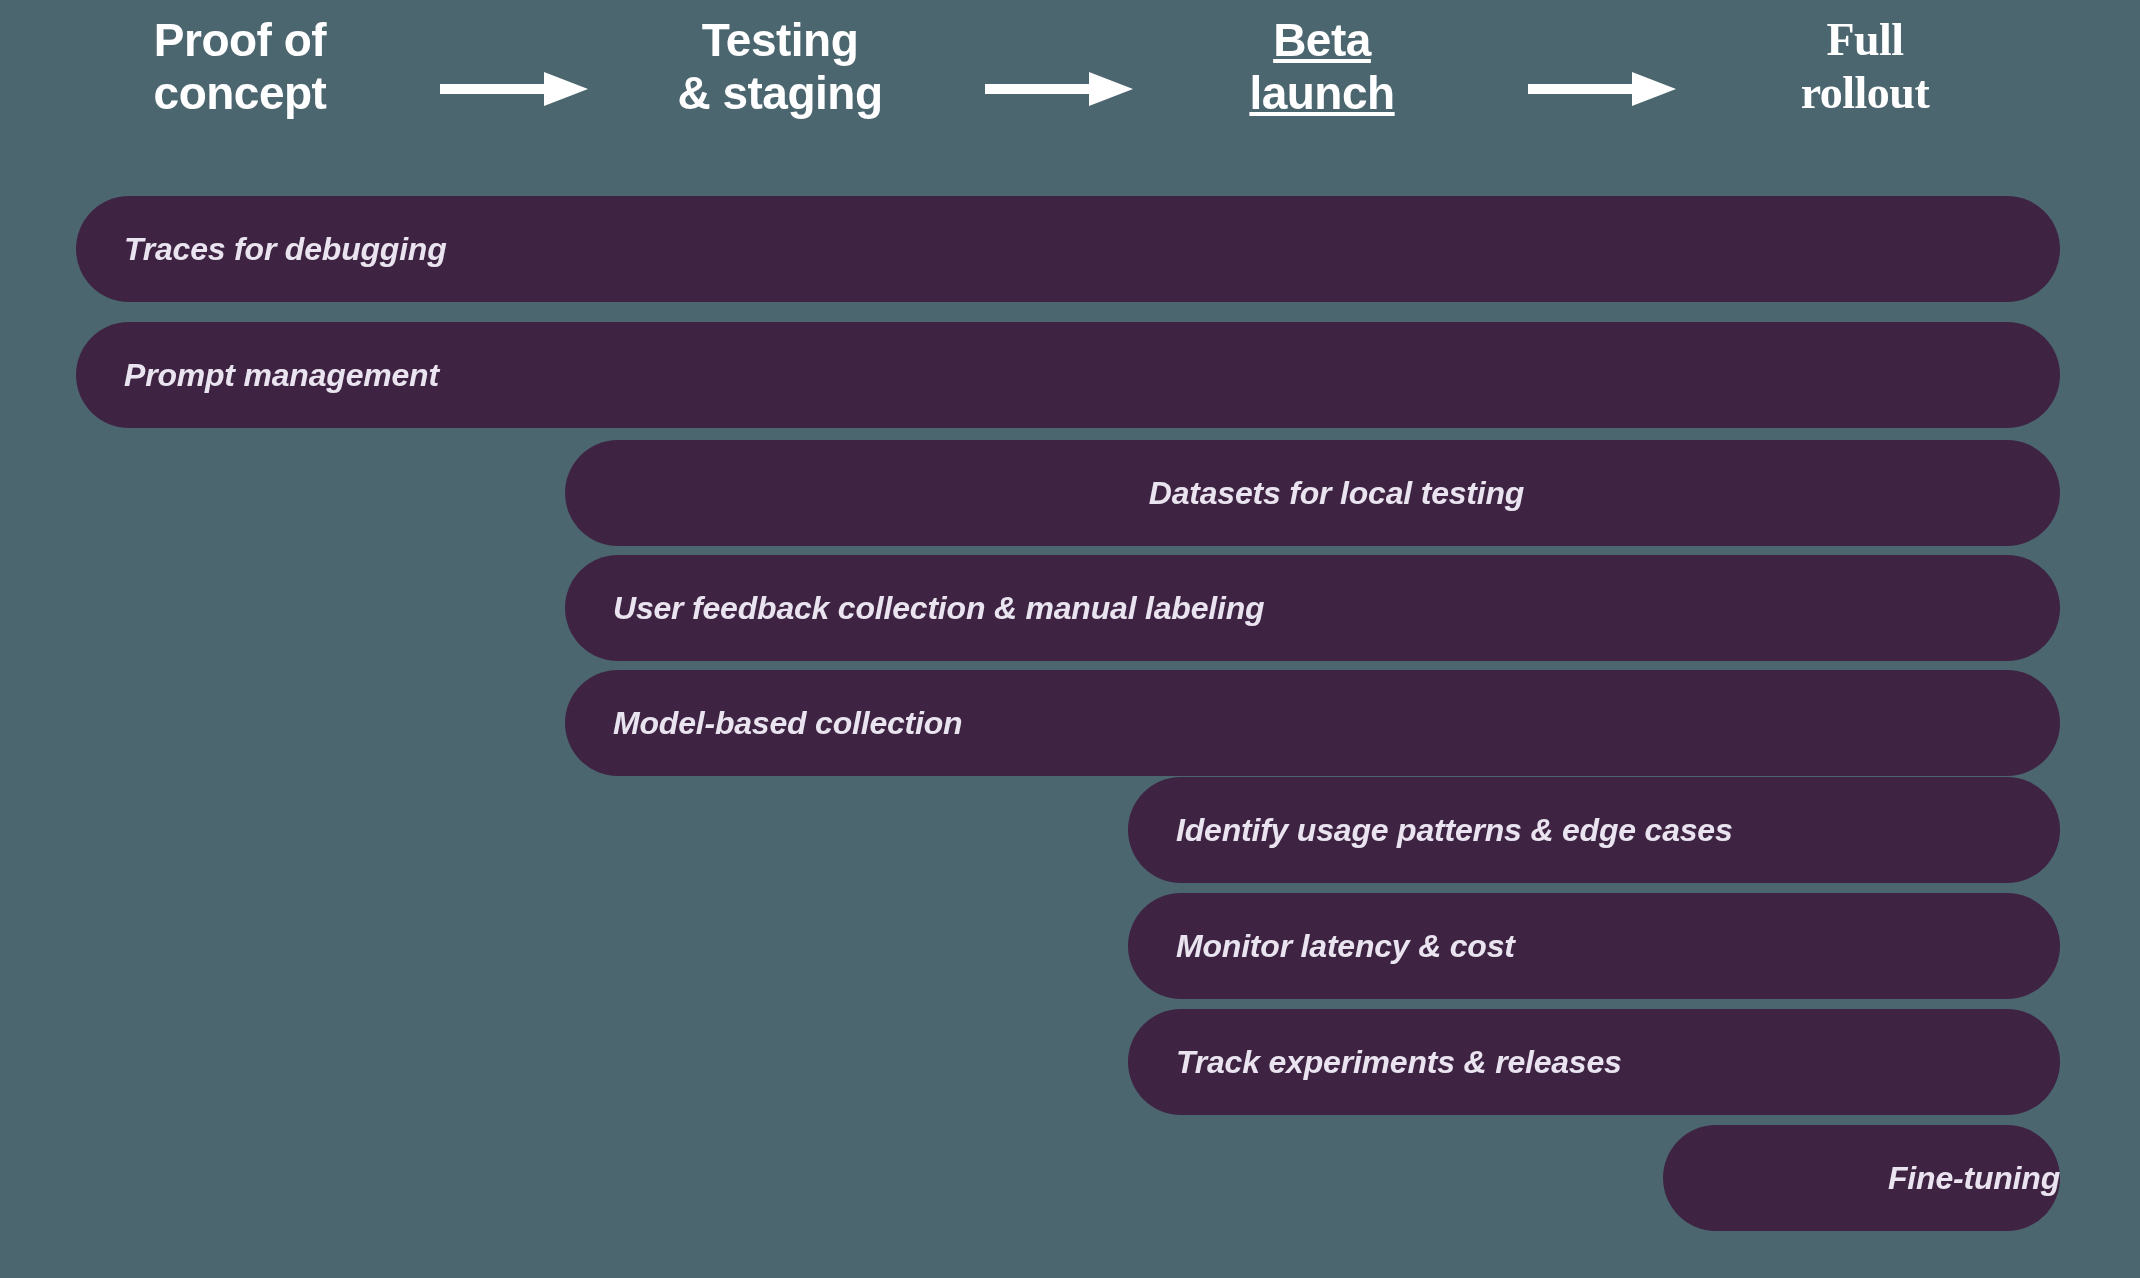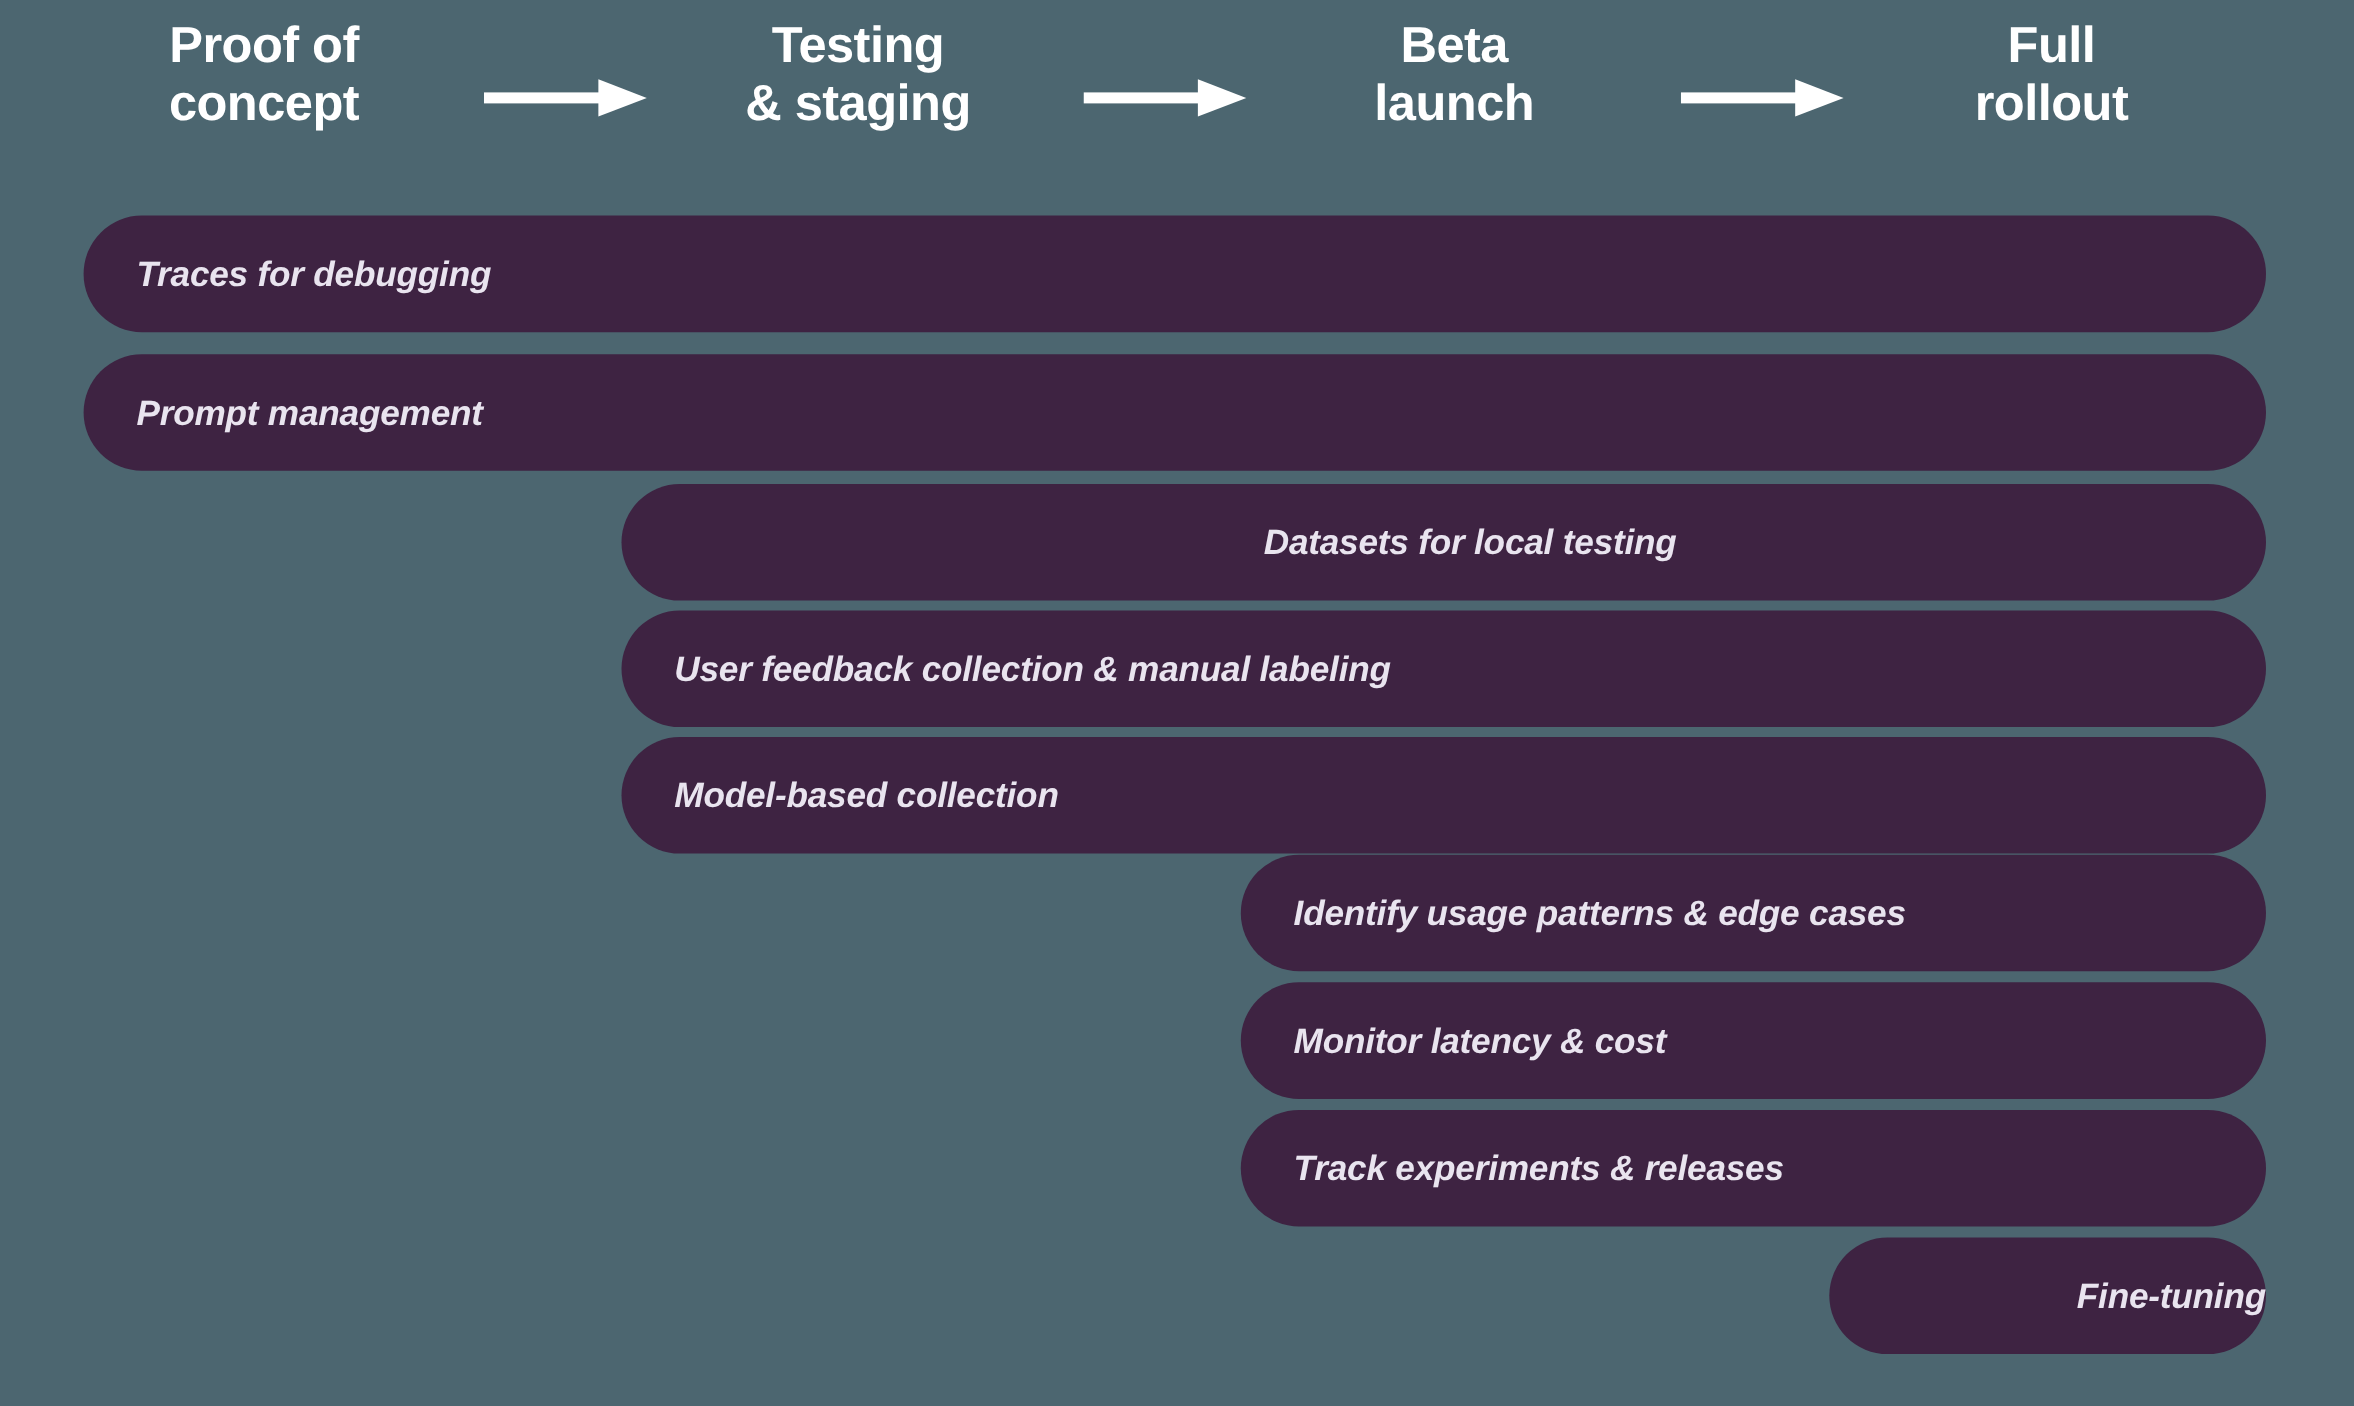--- a/index.html
+++ b/index.html
@@ -75,23 +75,23 @@
 </head>
 <body>
 
 <div id="canvas">
 
   <div id="stage-header">
       <div class="stage-label" style="left: 30px;">Proof of
 concept</div>
       <div class="stage-label" style="left: 570px;">Testing
 &amp; staging</div>
-      <div class="stage-label" style="left: 1112px;">Beta
+      <div class="stage-label" style="left: 1112px; text-decoration: underline;">Beta
 launch</div>
-      <div class="stage-label" style="left: 1655px;">Full
+      <div class="stage-label" style="left: 1655px; font-family: Liberation Serif, serif;">Full
 rollout</div>
       <div class="stage-arrow" style="left: 440px;">
         <svg width="150" height="38" viewBox="0 0 150 38">
           <rect x="0" y="14" width="112" height="10" fill="#ffffff"></rect>
           <polygon points="104,2 148,19 104,36" fill="#ffffff"></polygon>
         </svg>
       </div>
       <div class="stage-arrow" style="left: 985px;">
         <svg width="150" height="38" viewBox="0 0 150 38">
           <rect x="0" y="14" width="112" height="10" fill="#ffffff"></rect>

